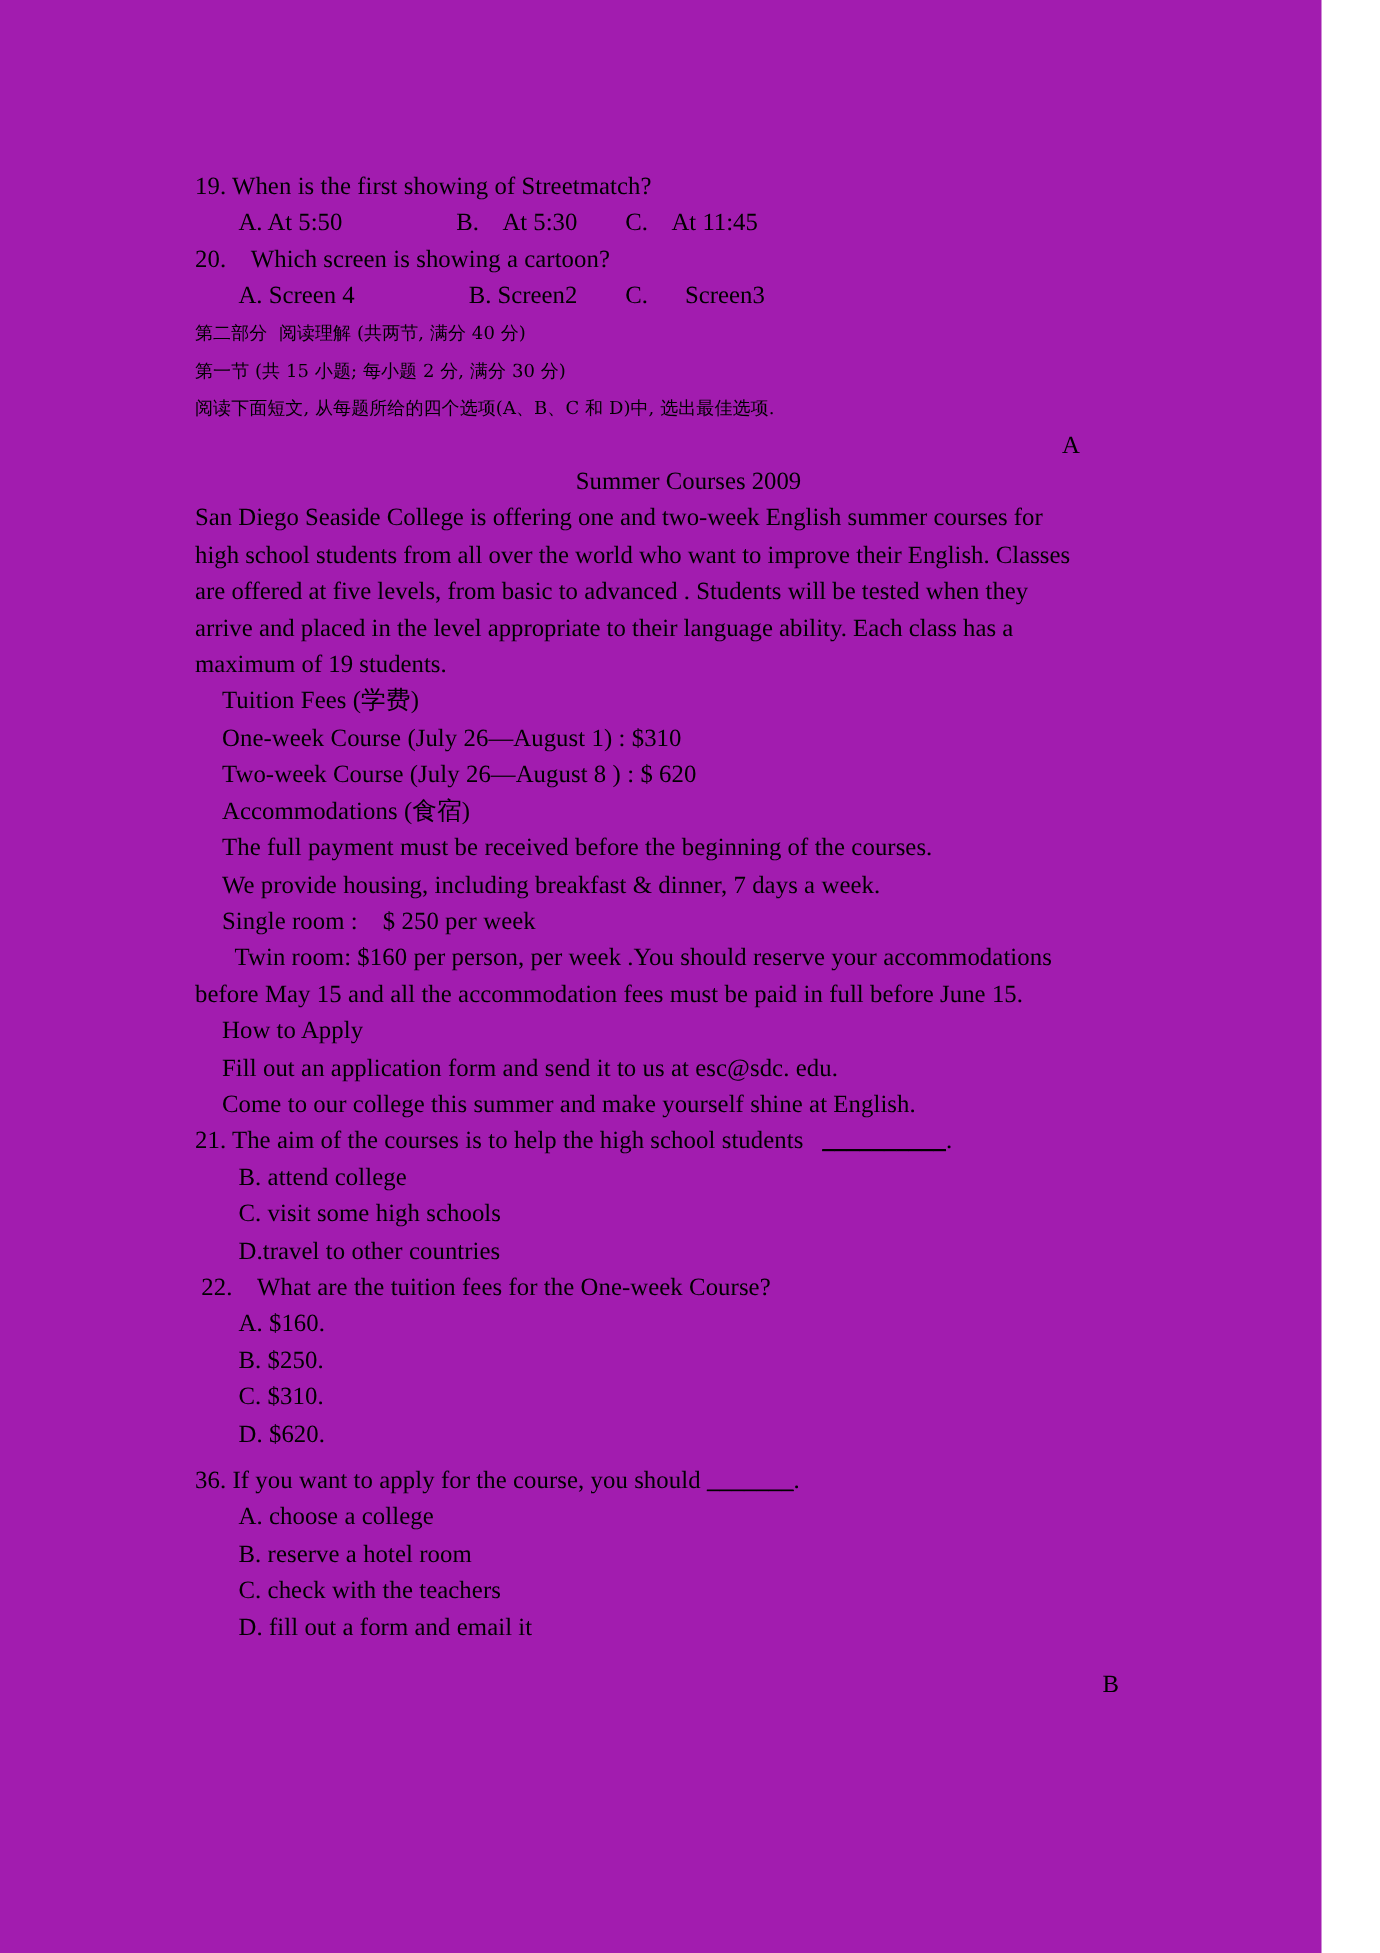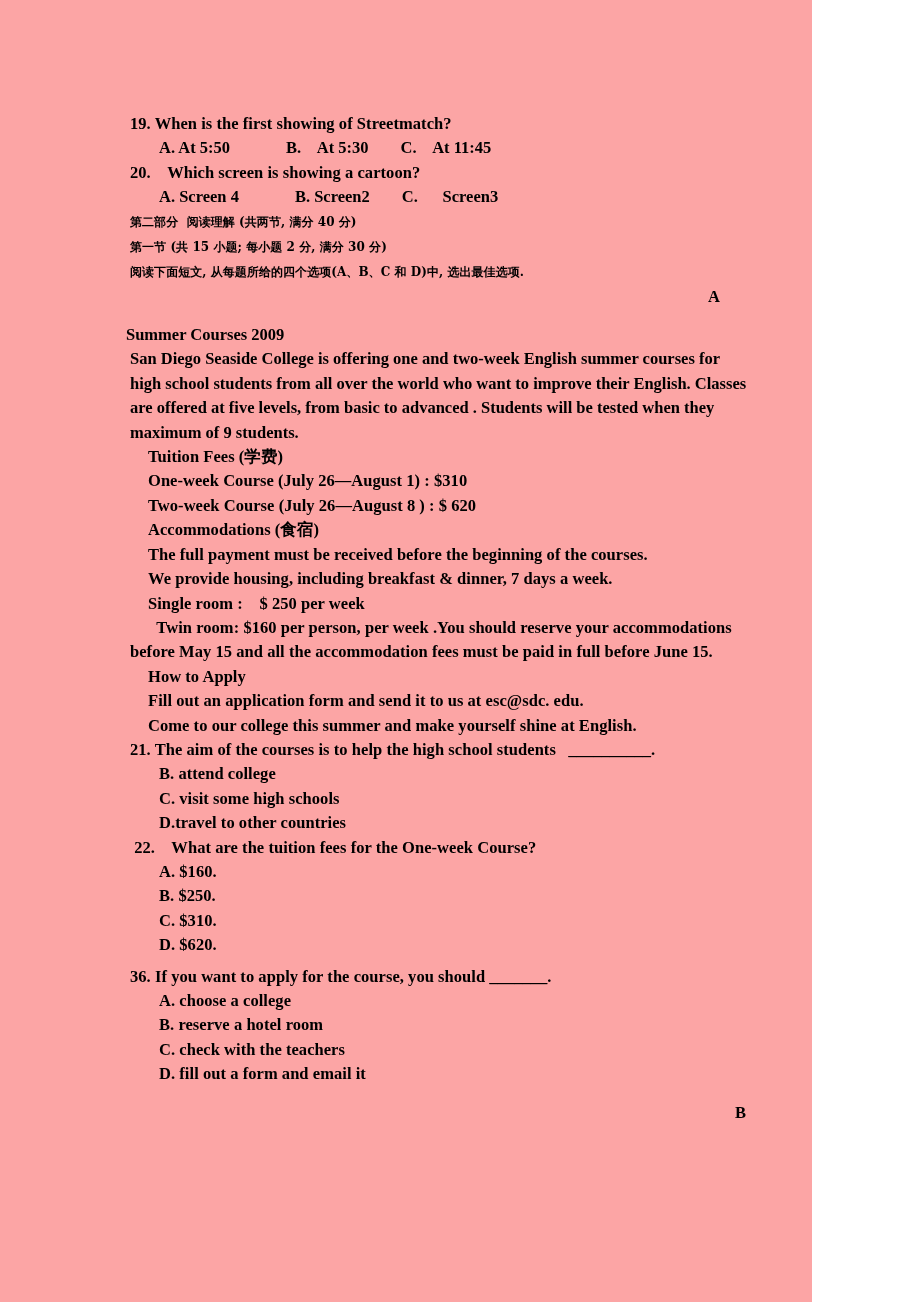--- a/index.html
+++ b/index.html
@@ -15,24 +15,23 @@
     color: #000000;
     font-size: 16.5px;
     line-height: 1.0;
     position: relative;
     overflow: hidden;
   }
   .page {
     position: absolute;
     left: 0;
     top: 0;
-    width: 812px;
+    width: 881px;
     height: 1302px;
-    background: #fca5a5;
-    font-weight: bold;
+    background: #a21caf;
   }
   .content {
     position: absolute;
     left: 130px;
     top: 112px;
     width: 662px;
   }
   
   .line {
     display: block;
@@ -45,33 +44,32 @@
     font-family: "DejaVu Serif", "Liberation Serif", serif;
     font-size: 12px;
     line-height: 25px;
   }
   .opt-row {
     display: block;
     line-height: 24.4px;
     white-space: pre;
     padding-left: 29px;
   }
-  .opt-row .c2 { padding-left: 56px; }
+  .opt-row .c2 { padding-left: 56px; margin-left: 20px; }
   .opt-row .c3 { padding-left: 32px; text-align: right; }
 
   .indent-q { padding-left: 0px; }
   .indent-a { padding-left: 29px; }
   .indent-b { padding-left: 18px; }
 
   .center-head {
     display: block;
-    text-align: left;
+    text-align: center;
     line-height: 24.4px;
     margin-left: -4px;
-    margin-top: 14px;
   }
   .para {
     display: block;
     line-height: 24.4px;
     text-align: left;
     text-indent: 0;
   }
   .sec-marker {
     display: block;
     line-height: 24.4px;
@@ -102,21 +100,22 @@
     <span class="line cn">第一节 (共 15 小题; 每小题 2 分, 满分 30 分)</span>
     <span class="line cn">阅读下面短文, 从每题所给的四个选项(A、B、C 和 D)中, 选出最佳选项.</span>
 
     <span class="sec-marker sec-marker-a">A</span>
 
     <span class="center-head">Summer Courses 2009</span>
 
     <span class="para">    San Diego Seaside College is offering one and two-week English summer courses for</span>
     <span class="para">high school students from all over the world who want to improve their English. Classes</span>
     <span class="para">are offered at five levels, from basic to advanced .    Students will be tested when they</span>
-    <span class="para">maximum of 9 students.</span>
+    <span class="para">arrive and placed in the level appropriate to their language ability. Each class has a</span>
+    <span class="para">maximum of 19 students.</span>
 
     <span class="line indent-b">Tuition Fees (学费)</span>
     <span class="line indent-b">One-week Course (July 26—August 1) : $310</span>
     <span class="line indent-b">Two-week Course (July 26—August 8 ) : $ 620</span>
     <span class="line indent-b">Accommodations (食宿)</span>
 
     <span class="line indent-b">The full payment must be received before the beginning of the courses.</span>
     <span class="line indent-b">We provide housing, including breakfast &amp; dinner, 7 days a week.</span>
     <span class="line indent-b">Single room :    $ 250 per week</span>
     <span class="line indent-b">  Twin room: $160 per person, per week .You should reserve your accommodations</span>

